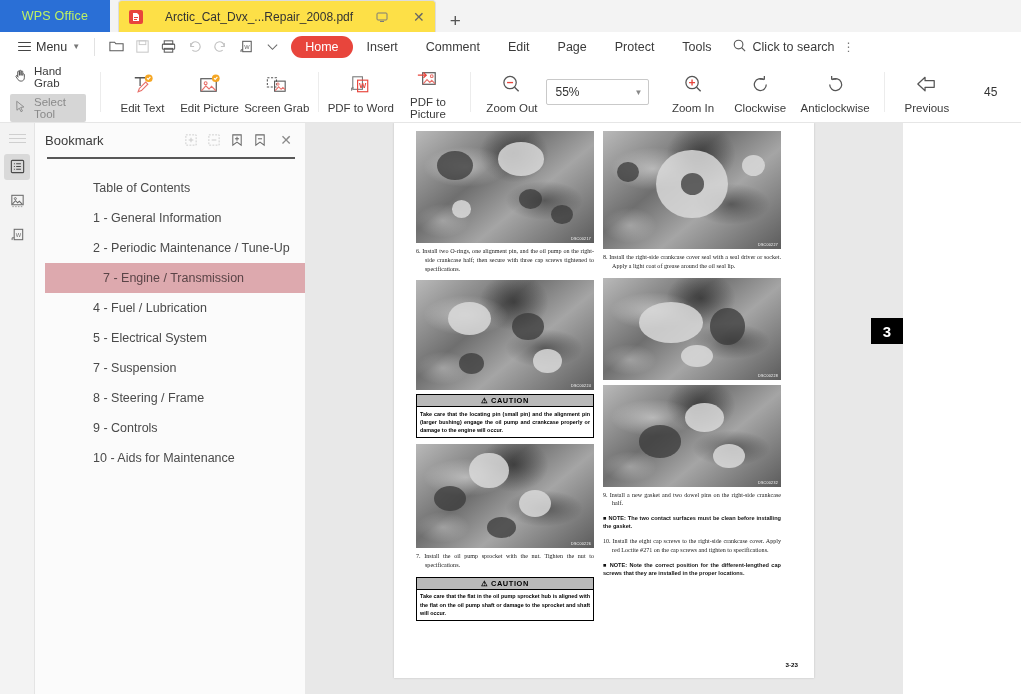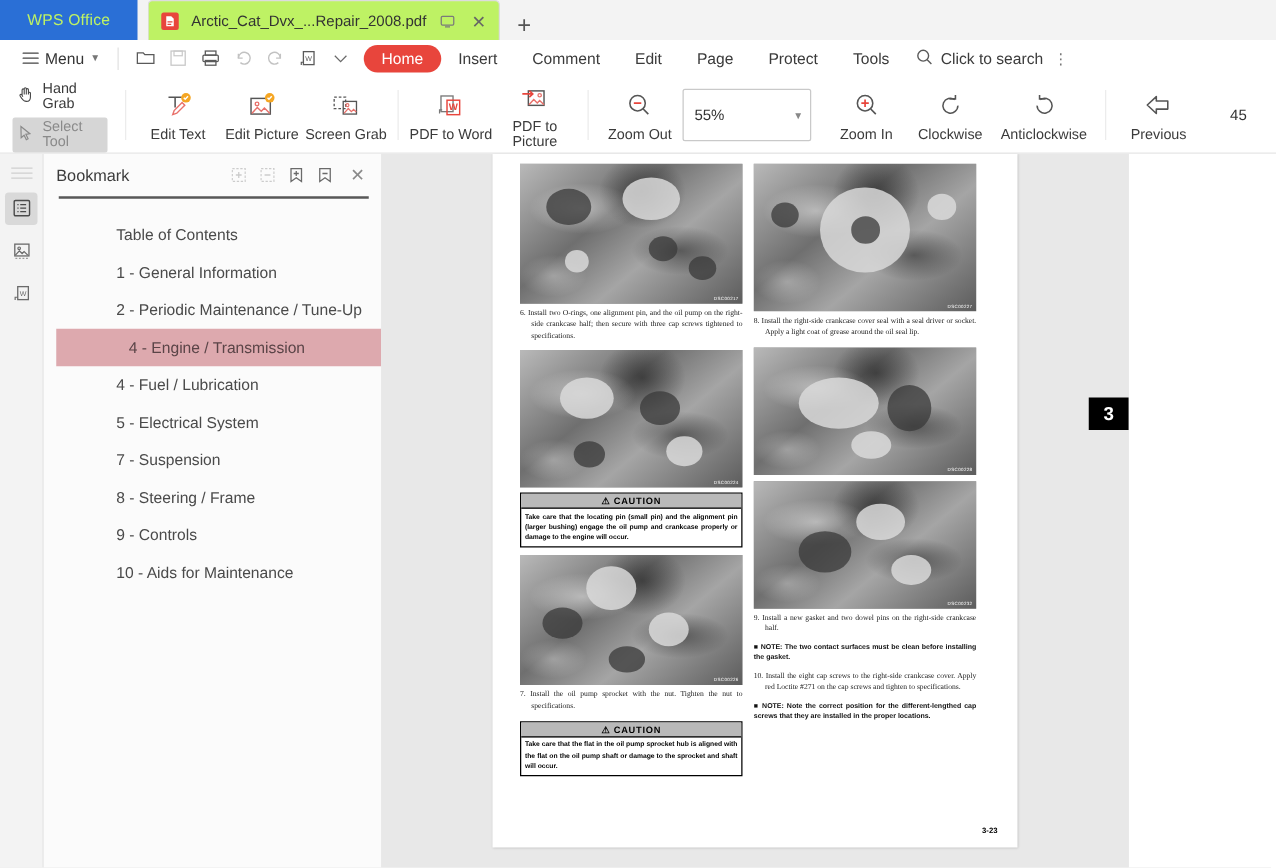--- a/index.html
+++ b/index.html
@@ -19,24 +19,24 @@
     position: relative;
   }
   .brand {
     width: 110px; background:#2a6fd6; color:#bef264;
     display:flex; align-items:center; justify-content:center;
     font-size:12.5px; letter-spacing:.2px;text-align:right;
   }
   .tab-strip { display:flex; align-items:flex-end; }
   .doc-tab {
     height:32px; min-width:225px;
-    background:#bef264;
+    background:#fde047;
     border:1px solid #dcdcdc; border-bottom:none;
     border-top-left-radius:4px; border-top-right-radius:4px;
-    display:flex; align-items:center; gap:10px;
+    display:flex; align-items:center; gap:22px;
     padding:0 8px 0 10px;
     margin-left:8px;
   }
   .pdf-badge {
     width:14px;height:14px;flex:0 0 14px;border-radius:2px;
     background:#e8453c; color:#fff; font-size:8px;
     display:flex;align-items:center;justify-content:center;
     font-family:"Liberation Serif", serif; font-weight:bold;
   }
   .tab-title { font-size:12px; color:#333; white-space:nowrap; }
@@ -80,21 +80,21 @@
     padding:2px 8px 2px 3px; border-radius:2px;
   }
   .tool-row.sel { background:#d6d6d6; color:#8a8a8a; }
   .rb-btn {
     width:78px; height:56px;
     display:flex; flex-direction:column; align-items:center; justify-content:center; gap:3px;
     font-size:11.5px; color:#3b3b3b; text-align:center;
   }
   .rb-btn .gl { height:28px; display:flex;align-items:center;justify-content:center; }
   .zoom-sel {
-    width:118px; height:42px; border:1px solid #c9c9c9; border-radius:2px;
+    width:118px; height:26px; border:1px solid #c9c9c9; border-radius:2px;
     display:flex;align-items:center;justify-content:space-between;
     padding:0 6px 0 9px; font-size:12px; color:#333; background:#fff;
   }
   .zoom-sel .caret2 { color:#888; font-size:8px; }
   .pagefield {
     width:70px; height:22px; background:#fff; border:1px solid #fff;
     display:flex; align-items:center; justify-content:center;
     font-size:12px; color:#333;
   }
 
@@ -509,21 +509,21 @@
         </div>
       </div>
       <div class="bm-close">✕</div>
     </div>
     <div class="bm-rule"></div>
 
     <div class="bm-list">
       <div class="bm-item">Table of Contents</div>
       <div class="bm-item">1 - General Information</div>
       <div class="bm-item">2 - Periodic Maintenance / Tune-Up</div>
-      <div class="bm-item sel">4 - Engine / Transmission</div>
+      <div class="bm-item sel">7 - Engine / Transmission</div>
       <div class="bm-item">4 - Fuel / Lubrication</div>
       <div class="bm-item">5 - Electrical System</div>
       <div class="bm-item">7 - Suspension</div>
       <div class="bm-item">8 - Steering / Frame</div>
       <div class="bm-item">9 - Controls</div>
       <div class="bm-item">10 - Aids for Maintenance</div>
     </div>
   </div>
 
   <div class="viewer">

